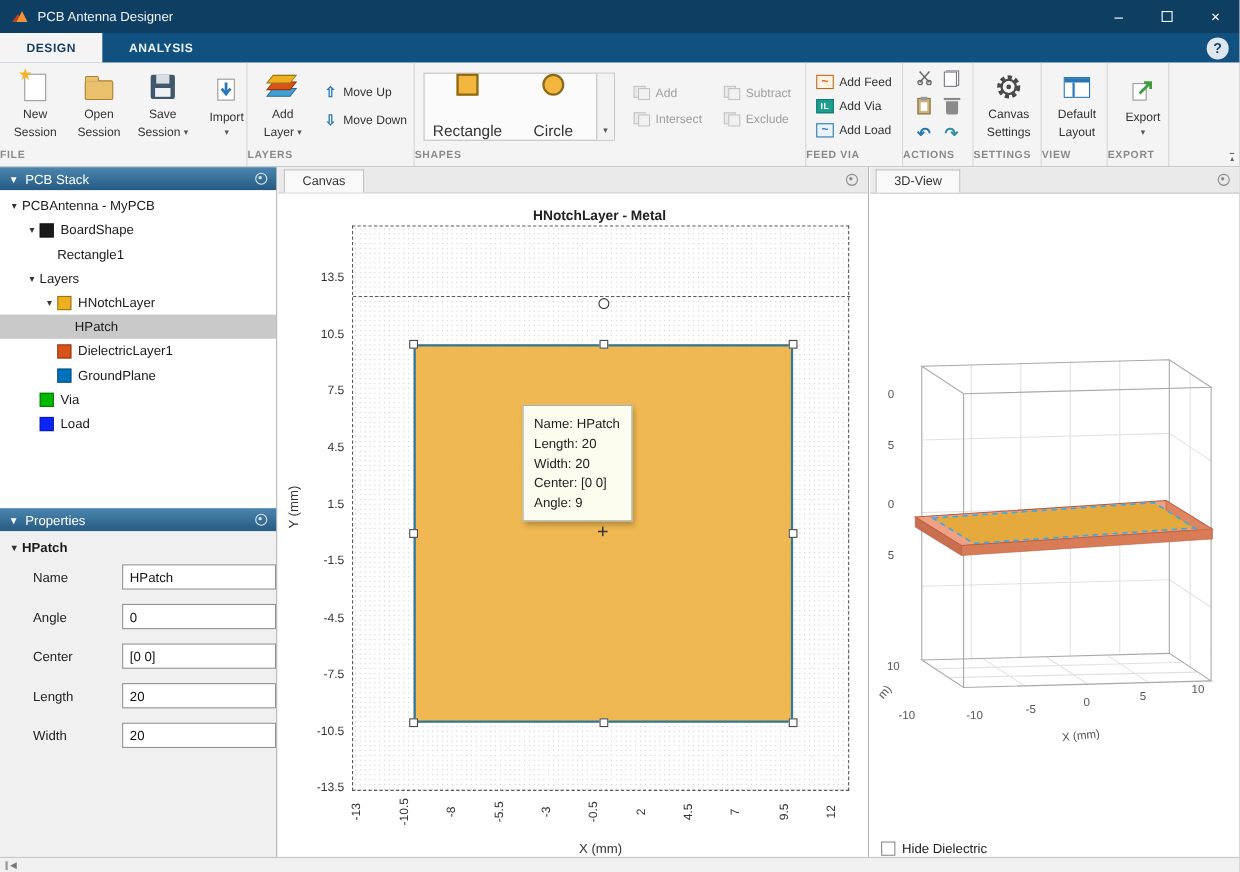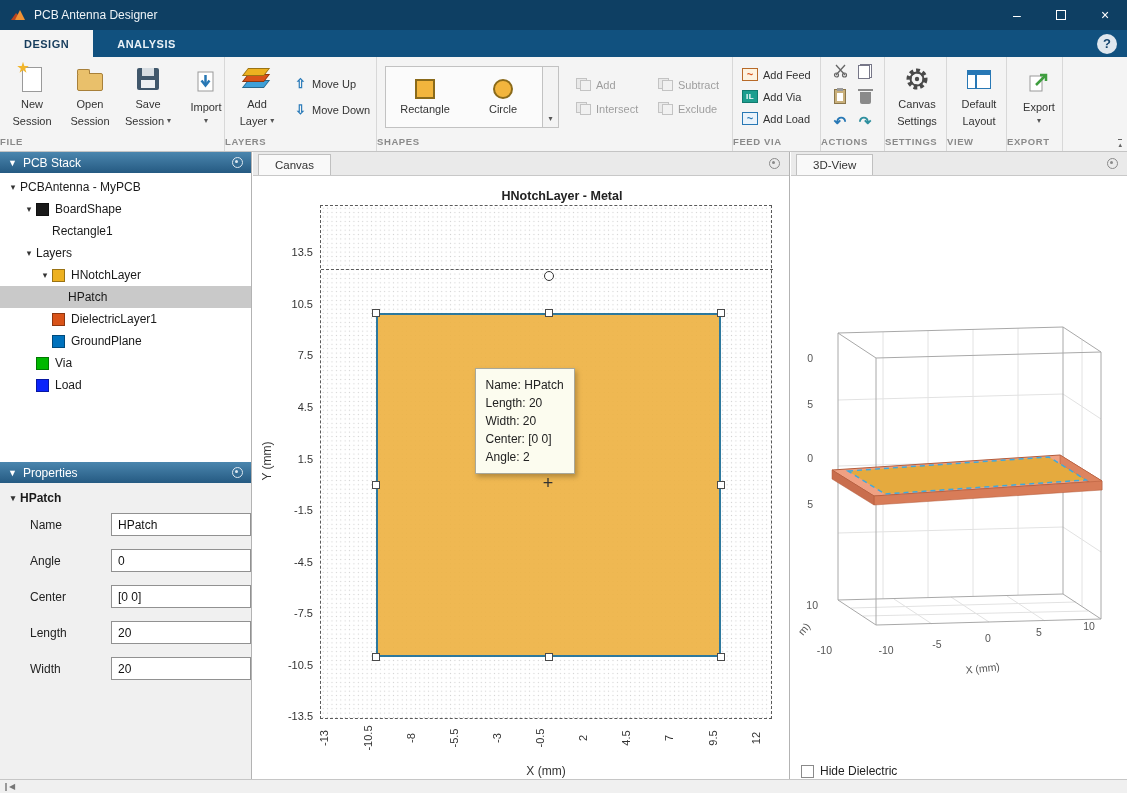--- a/index.html
+++ b/index.html
@@ -48,21 +48,21 @@
 .ic-folder{width:26px;height:18px;background:#e9c06b;border:1px solid #a8803a;border-radius:2px;position:relative;margin-top:5px;}
 .ic-folder::before{content:"";position:absolute;left:-1px;top:-5px;width:11px;height:4px;background:#e9c06b;border:1px solid #a8803a;border-bottom:none;border-radius:2px 2px 0 0;}
 .ic-floppy{width:22px;height:22px;background:#40576b;border-radius:2px;position:relative;}
 .ic-floppy::before{content:"";position:absolute;left:5px;top:0;width:12px;height:8px;background:#d7dde2;}
 .ic-floppy::after{content:"";position:absolute;left:4px;bottom:2px;width:14px;height:8px;background:#eef1f3;}
 .ic-layers{position:relative;width:30px;height:24px;display:inline-block;}
 .ic-layers i{position:absolute;left:3px;width:22px;height:8px;transform:skewX(-38deg);border:1px solid rgba(0,0,0,.35);}
 .shape-rect{width:20px;height:20px;background:#f2b53d;border:2px solid #8a6a1a;}
 .shape-circle{width:20px;height:20px;background:#f2b53d;border:2px solid #8a6a1a;border-radius:50%;}
 .gallery{display:flex;align-items:stretch;border:1px solid #c2c2c2;background:#fbfbfb;height:62px;margin-left:2px;}
-.gal-btn{width:78px;display:flex;flex-direction:column;align-items:center;justify-content:center;gap:4px;font-size:11px;color:#333;}
+.gal-btn{width:78px;display:flex;flex-direction:column;align-items:center;justify-content:space-between;gap:4px;font-size:14px;color:#333;}
 .gal-strip{width:16px;border-left:1px solid #c2c2c2;display:flex;align-items:flex-end;justify-content:center;
            padding-bottom:4px;background:#f3f3f3;}
 .bool-grid{display:grid;grid-template-columns:82px 82px;grid-auto-rows:24px;align-items:center;margin-left:8px;}
 .bool-ic{width:15px;height:13px;position:relative;display:inline-block;}
 .bool-ic::before{content:"";position:absolute;left:0;top:0;width:9px;height:9px;border:1px solid #8a8a8a;background:#ddd;}
 .bool-ic::after{content:"";position:absolute;right:0;bottom:0;width:9px;height:9px;border:1px solid #8a8a8a;background:#eee;}
 .fv-col{display:flex;flex-direction:column;gap:7px;align-items:flex-start;}
 .fv-ic{width:16px;height:13px;border:1px solid #b86a28;background:#fdf3e0;color:#d95319;font-weight:700;
        display:inline-flex;align-items:center;justify-content:center;font-size:11px;line-height:1;}
 .fv-via{background:#1d9e8f;border-color:#117a6e;color:#fff;font-size:8px;letter-spacing:.5px;}
@@ -112,21 +112,21 @@
 
 
 .center-panel{position:absolute;left:253px;top:152px;width:537px;bottom:14px;background:#fff;
               border-right:1px solid #b3b3b3;display:flex;flex-direction:column;}
 .doc-tabstrip{height:24px;background:#eaeaea;border-bottom:1px solid #c8c8c8;display:flex;align-items:flex-end;
               position:relative;flex:none;}
 .doc-tab{height:21px;margin-left:5px;padding:0 16px;background:#f9f9f9;border:1px solid #c0c0c0;border-bottom:none;
          display:flex;align-items:center;font-size:11.5px;color:#333;}
 .doc-pin{position:absolute;right:9px;top:6px;}
 .plot-wrap{flex:1;position:relative;background:#fff;}
-.plot-title{position:absolute;left:83px;width:452px;top:13px;text-align:center;font-weight:700;font-size:12.5px;color:#222;}
+.plot-title{position:absolute;left:66px;width:452px;top:13px;text-align:center;font-weight:700;font-size:12.5px;color:#222;}
 #plot-box{position:absolute;left:67px;top:29px;width:452px;height:514px;border:1.5px dashed #5a5a5a;background-color:#fff;
   background-image:radial-gradient(circle,#cfcfcf 0.7px,transparent 0.9px);background-size:4.4px 4.4px;}
 .xtick{position:absolute;width:30px;text-align:center;font-size:11px;color:#333;transform:rotate(-90deg);}
 .ytick{position:absolute;width:36px;text-align:right;font-size:11px;color:#333;}
 .axis-xlabel{position:absolute;left:0;width:100%;top:calc(100% + 46px);text-align:center;font-size:12px;color:#333;}
 .axis-ylabel{position:absolute;left:-86px;top:50%;width:64px;margin-top:-8px;transform:rotate(-90deg);
              text-align:center;font-size:12px;color:#333;}
 .board-line{position:absolute;border-top:1.5px dashed #5a5a5a;height:0;}
 .feed-circle{position:absolute;width:10px;height:10px;border:1.5px solid #333;border-radius:50%;background:#fff;}
 .patch{position:absolute;border:2px solid;opacity:.92;}
@@ -508,21 +508,21 @@
           <div class="handle" style="left: 223.725px; top: 103.441px;"></div>
           <div class="handle" style="left: 396.244px; top: 447.254px;"></div>
           <div class="handle" style="left: 396.244px; top: 275.348px;"></div>
           <div class="handle" style="left: 396.244px; top: 103.441px;"></div>
           <div class="center-cross" style="left: 221.725px; top: 267.348px;">+</div>
           <div class="plot-tooltip" style="left: 153.542px; top: 162.452px;">
             <div>Name: HPatch</div>
             <div>Length: 20</div>
             <div>Width: 20</div>
             <div>Center: [0 0]</div>
-            <div>Angle: 2</div>
+            <div>Angle: 9</div>
           </div>
         </div>
     </div>
   </div>
 
   <div class="right-panel">
     <div class="doc-tabstrip">
       <span class="doc-tab">3D-View</span>
       <span class="pin pin-gray doc-pin"></span>
     </div>

